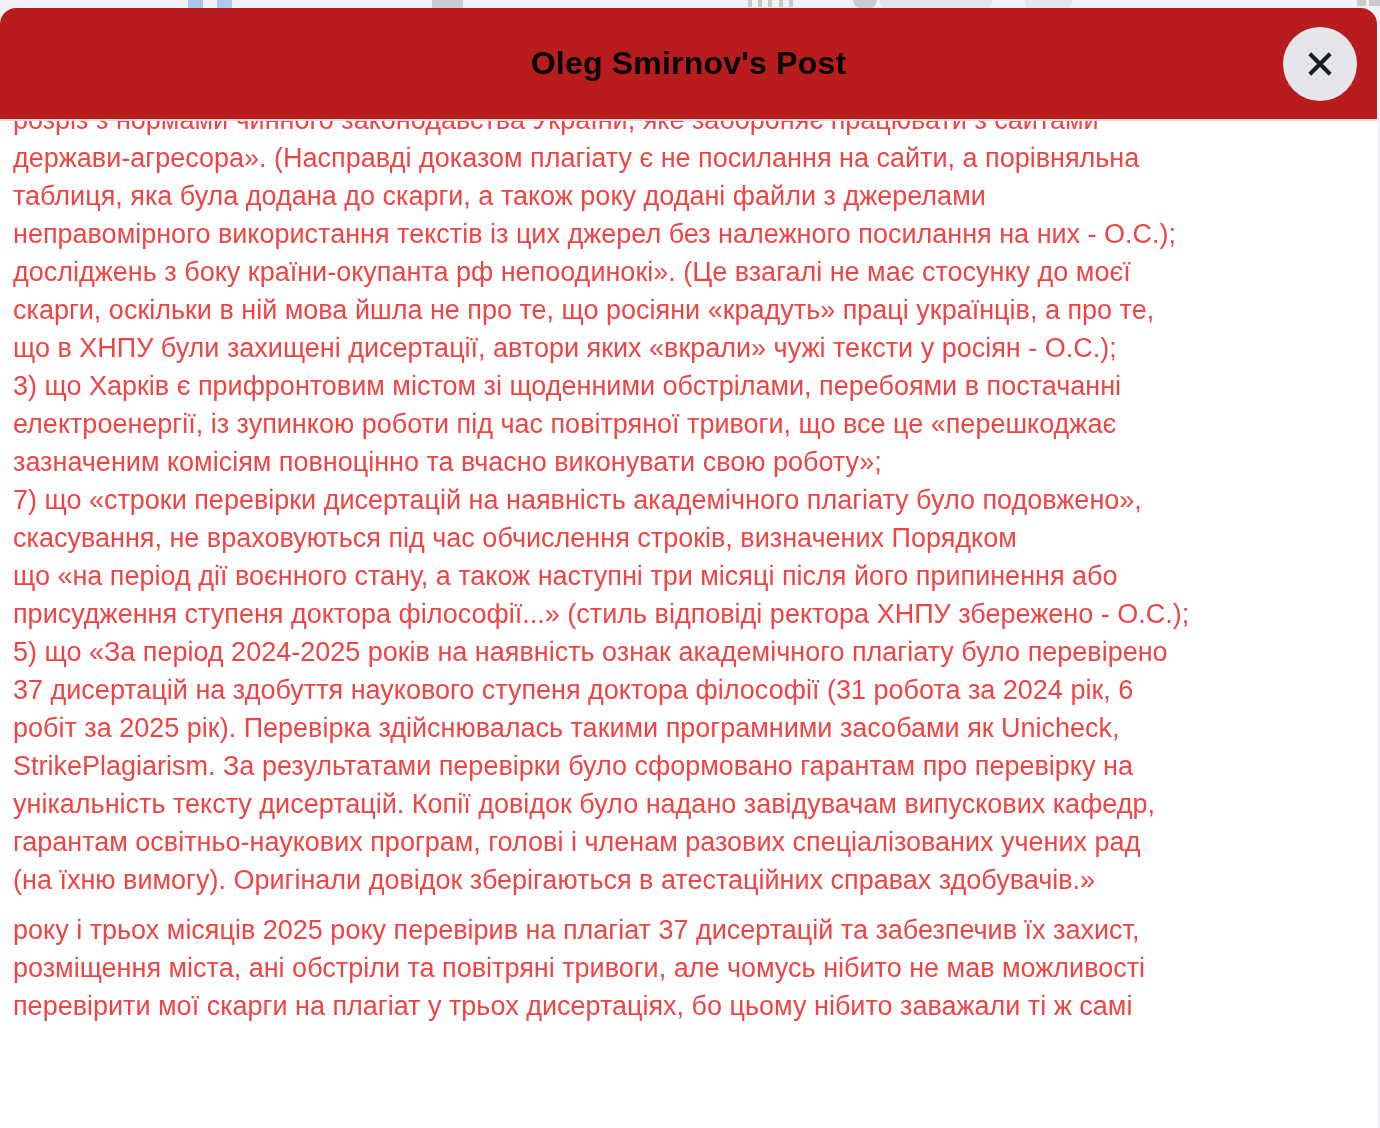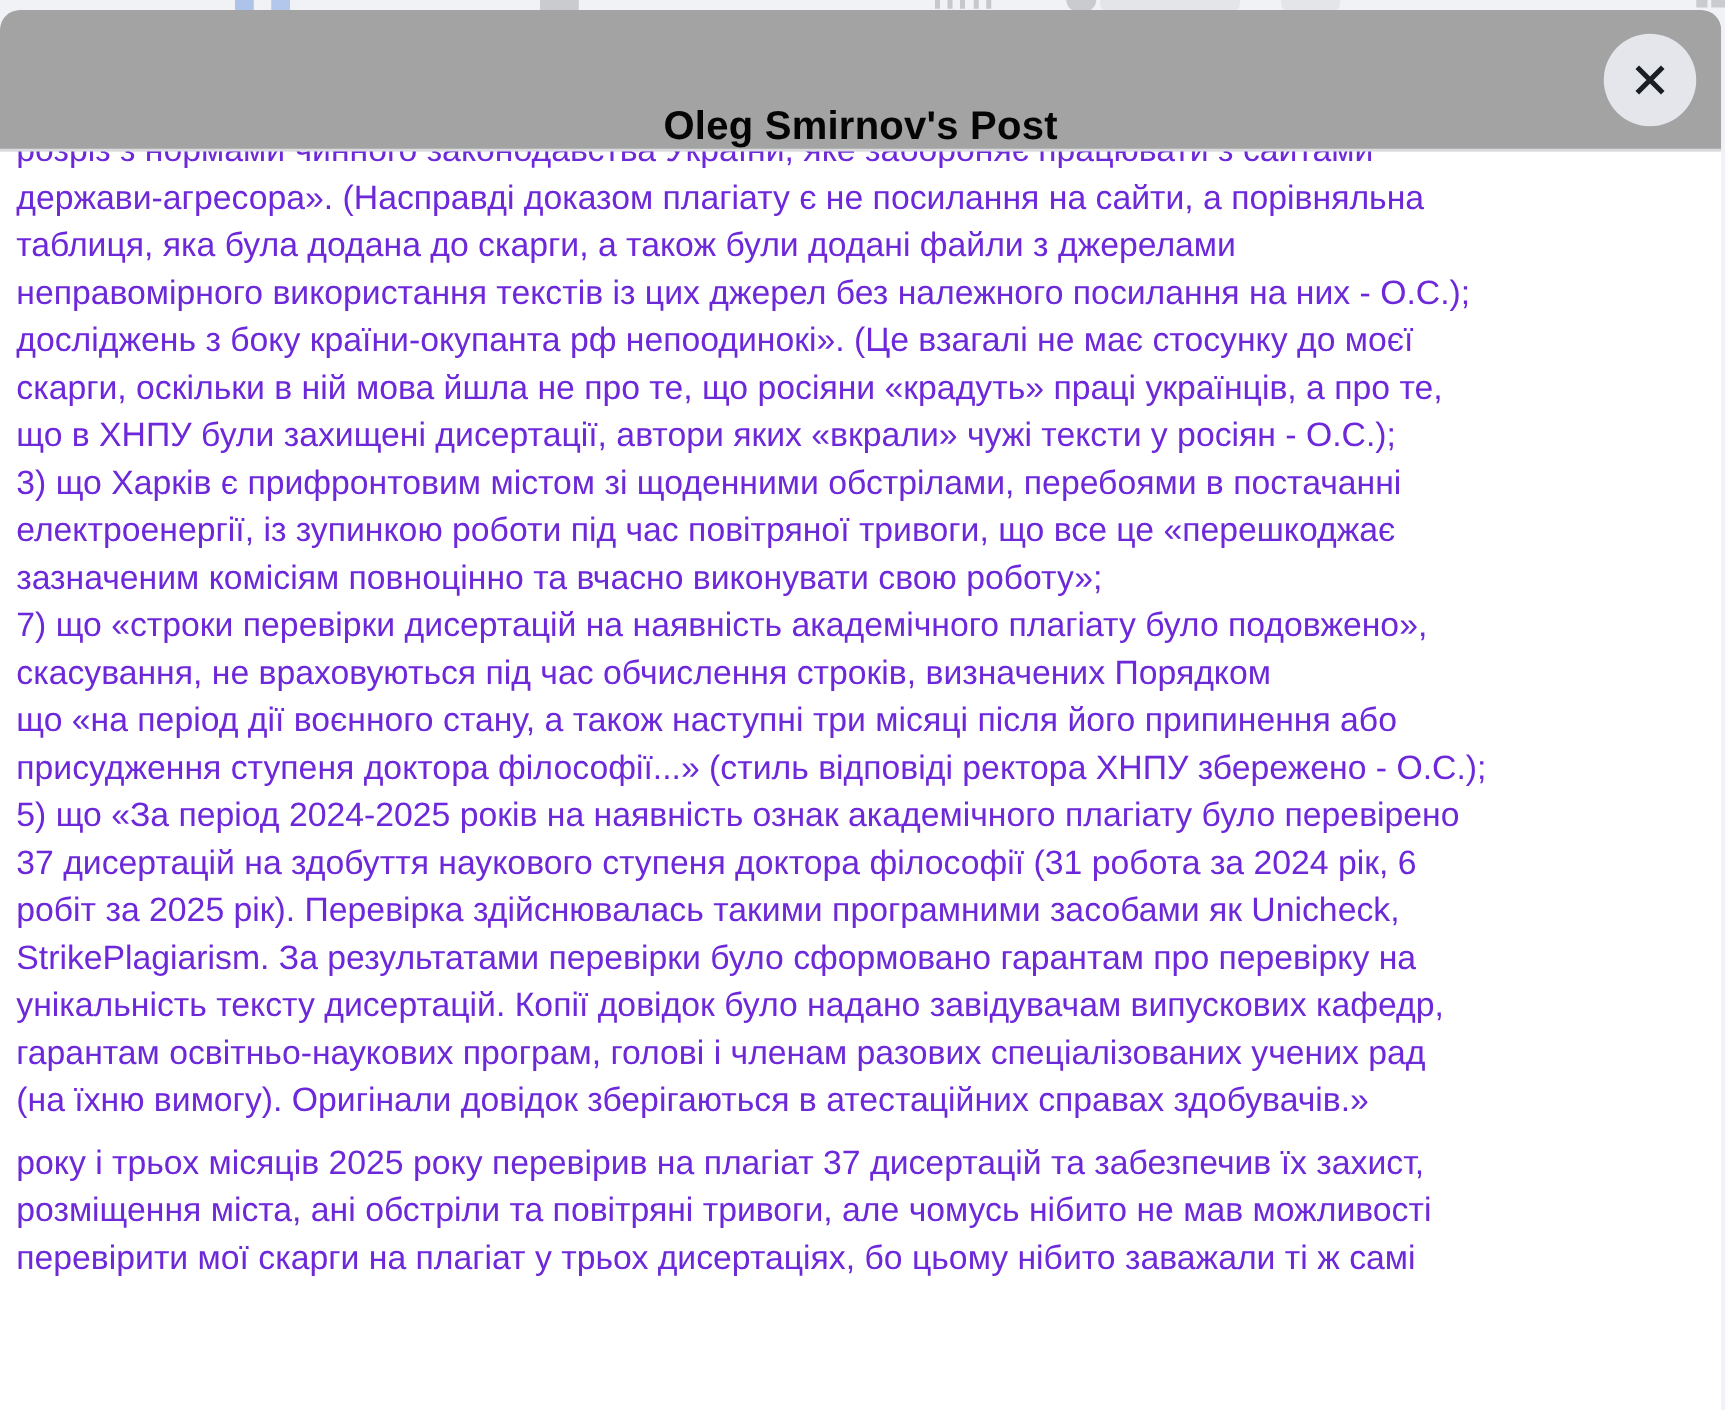--- a/index.html
+++ b/index.html
@@ -32,23 +32,23 @@
     background: #FFFFFF;
     border-radius: 16px 16px 0 0;
     overflow: hidden;
   }
 
   .modal-header {
     position: relative;
     height: 111px;
     border-bottom: 2px solid #D9DBDE;
     display: flex;
-    align-items: flex-end;
+    align-items: center;
     justify-content: center;
-    background: #a3a3a3;
+    background: #b91c1c;
   }
   .modal-title {
     font-size: 32px;
     font-weight: 700;
     color: #050505;
     letter-spacing: 0.2px;
   }
   .close-button {
     position: absolute;
     right: 20px; top: 50%;
@@ -69,21 +69,21 @@
     overflow: hidden;
     padding: 0 24px 0 13px;
   }
   .para { margin: 0; }
   .para-1 { margin-top: -20px; }
   .para-2 { margin-top: 12px; }
   .line {
     white-space: pre;
     font-size: 27px;
     line-height: 38px;
-    color: #6d28d9;
+    color: #ef4444;
   }
 </style>
 </head>
 <body>
 
 <div class="stage">
 
   <div class="backdrop">
     <div class="frag frag-blue-1"></div>
     <div class="frag frag-blue-2"></div>
@@ -111,21 +111,21 @@
           </svg>
         </span>
       </button>
     </div>
 
     <div class="post-content">
 
       <div class="para para-1">
         <div class="line">розріз з нормами чинного законодавства України, яке забороняє працювати з сайтами</div>
         <div class="line">держави-агресора». (Насправді доказом плагіату є не посилання на сайти, а порівняльна</div>
-        <div class="line">таблиця, яка була додана до скарги, а також були додані файли з джерелами</div>
+        <div class="line">таблиця, яка була додана до скарги, а також року додані файли з джерелами</div>
         <div class="line">неправомірного використання текстів із цих джерел без належного посилання на них - О.С.);</div>
         <div class="line">досліджень з боку країни-окупанта рф непоодинокі». (Це взагалі не має стосунку до моєї</div>
         <div class="line">скарги, оскільки в ній мова йшла не про те, що росіяни «крадуть» праці українців, а про те,</div>
         <div class="line">що в ХНПУ були захищені дисертації, автори яких «вкрали» чужі тексти у росіян - О.С.);</div>
         <div class="line">3) що Харків є прифронтовим містом зі щоденними обстрілами, перебоями в постачанні</div>
         <div class="line">електроенергії, із зупинкою роботи під час повітряної тривоги, що все це «перешкоджає</div>
         <div class="line">зазначеним комісіям повноцінно та вчасно виконувати свою роботу»;</div>
         <div class="line">7) що «строки перевірки дисертацій на наявність академічного плагіату було подовжено»,</div>
         <div class="line">скасування, не враховуються під час обчислення строків, визначених Порядком</div>
         <div class="line">що «на період дії воєнного стану, а також наступні три місяці після його припинення або</div>

